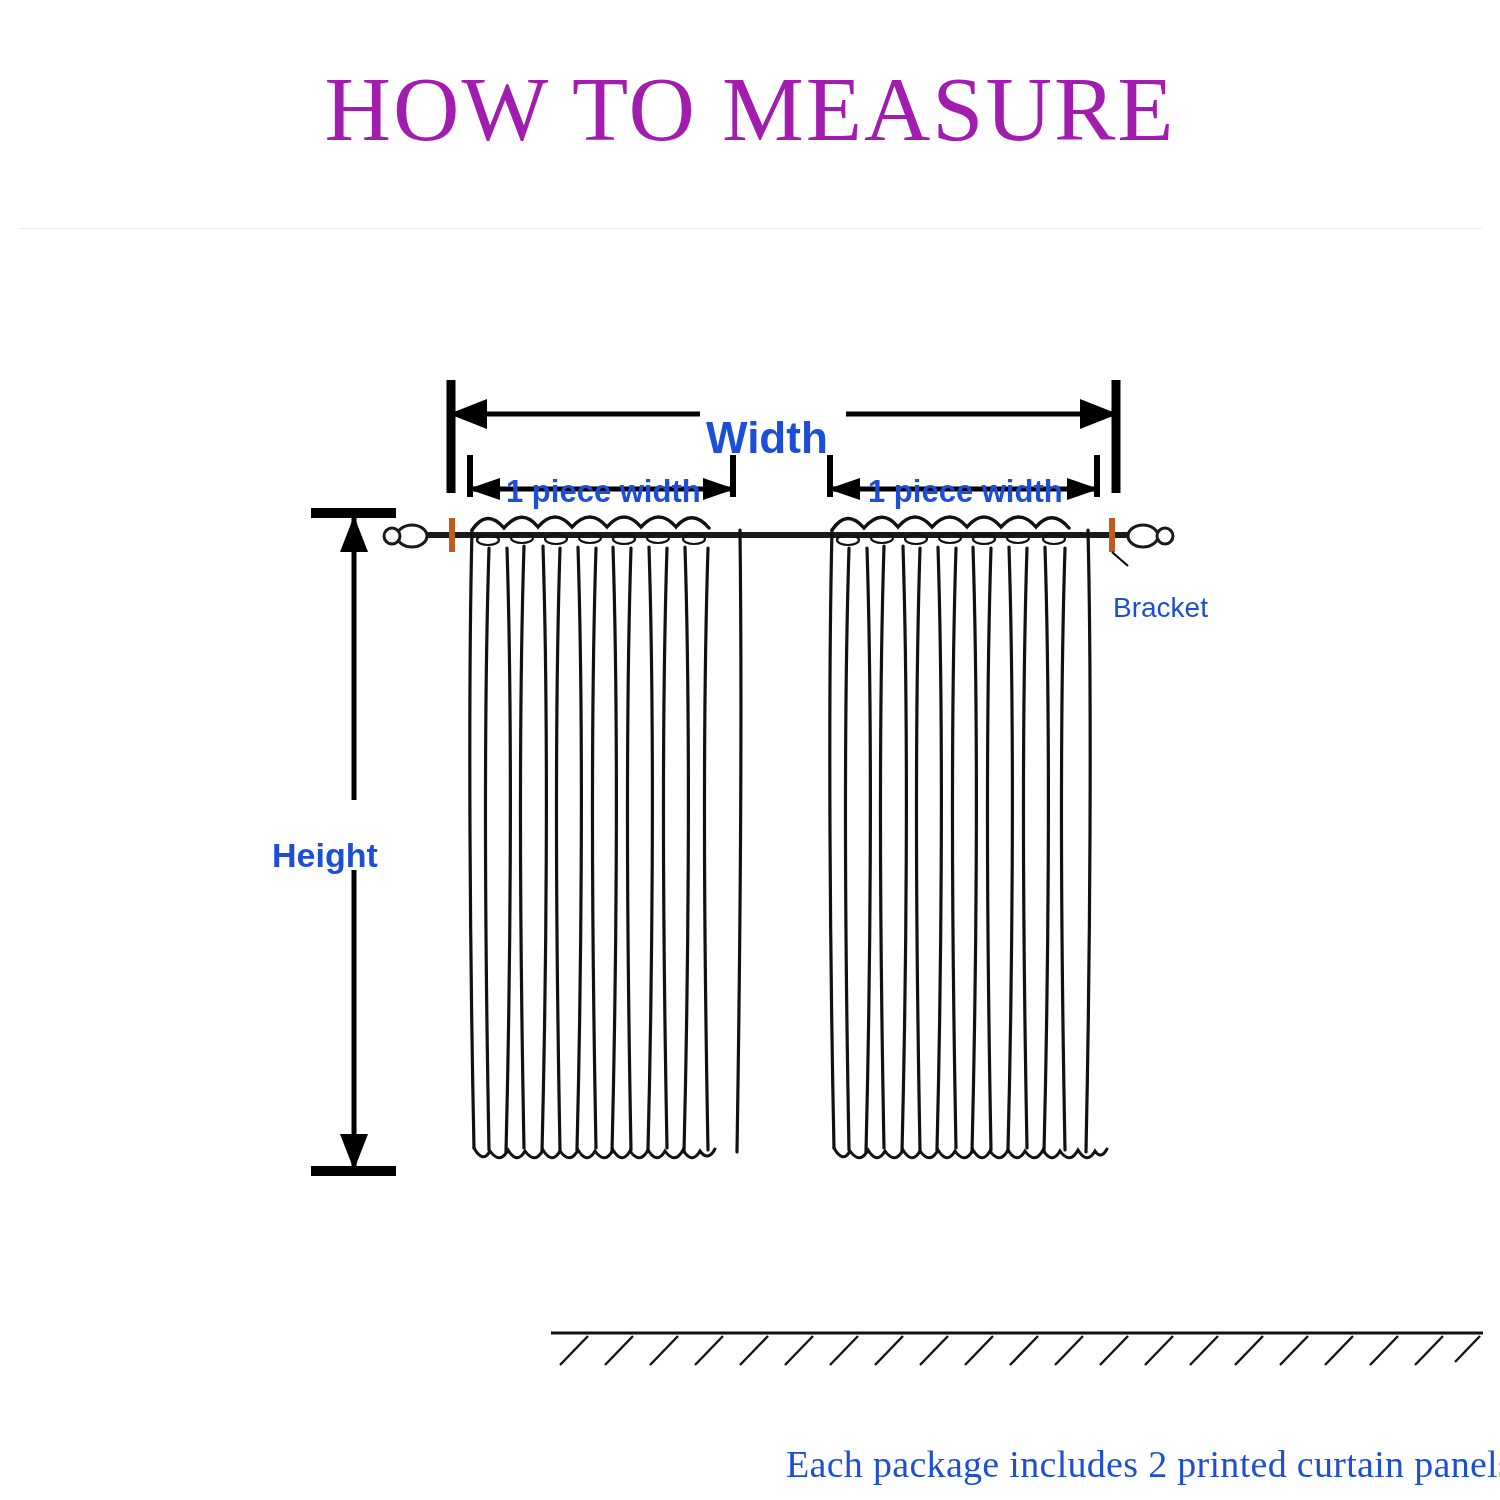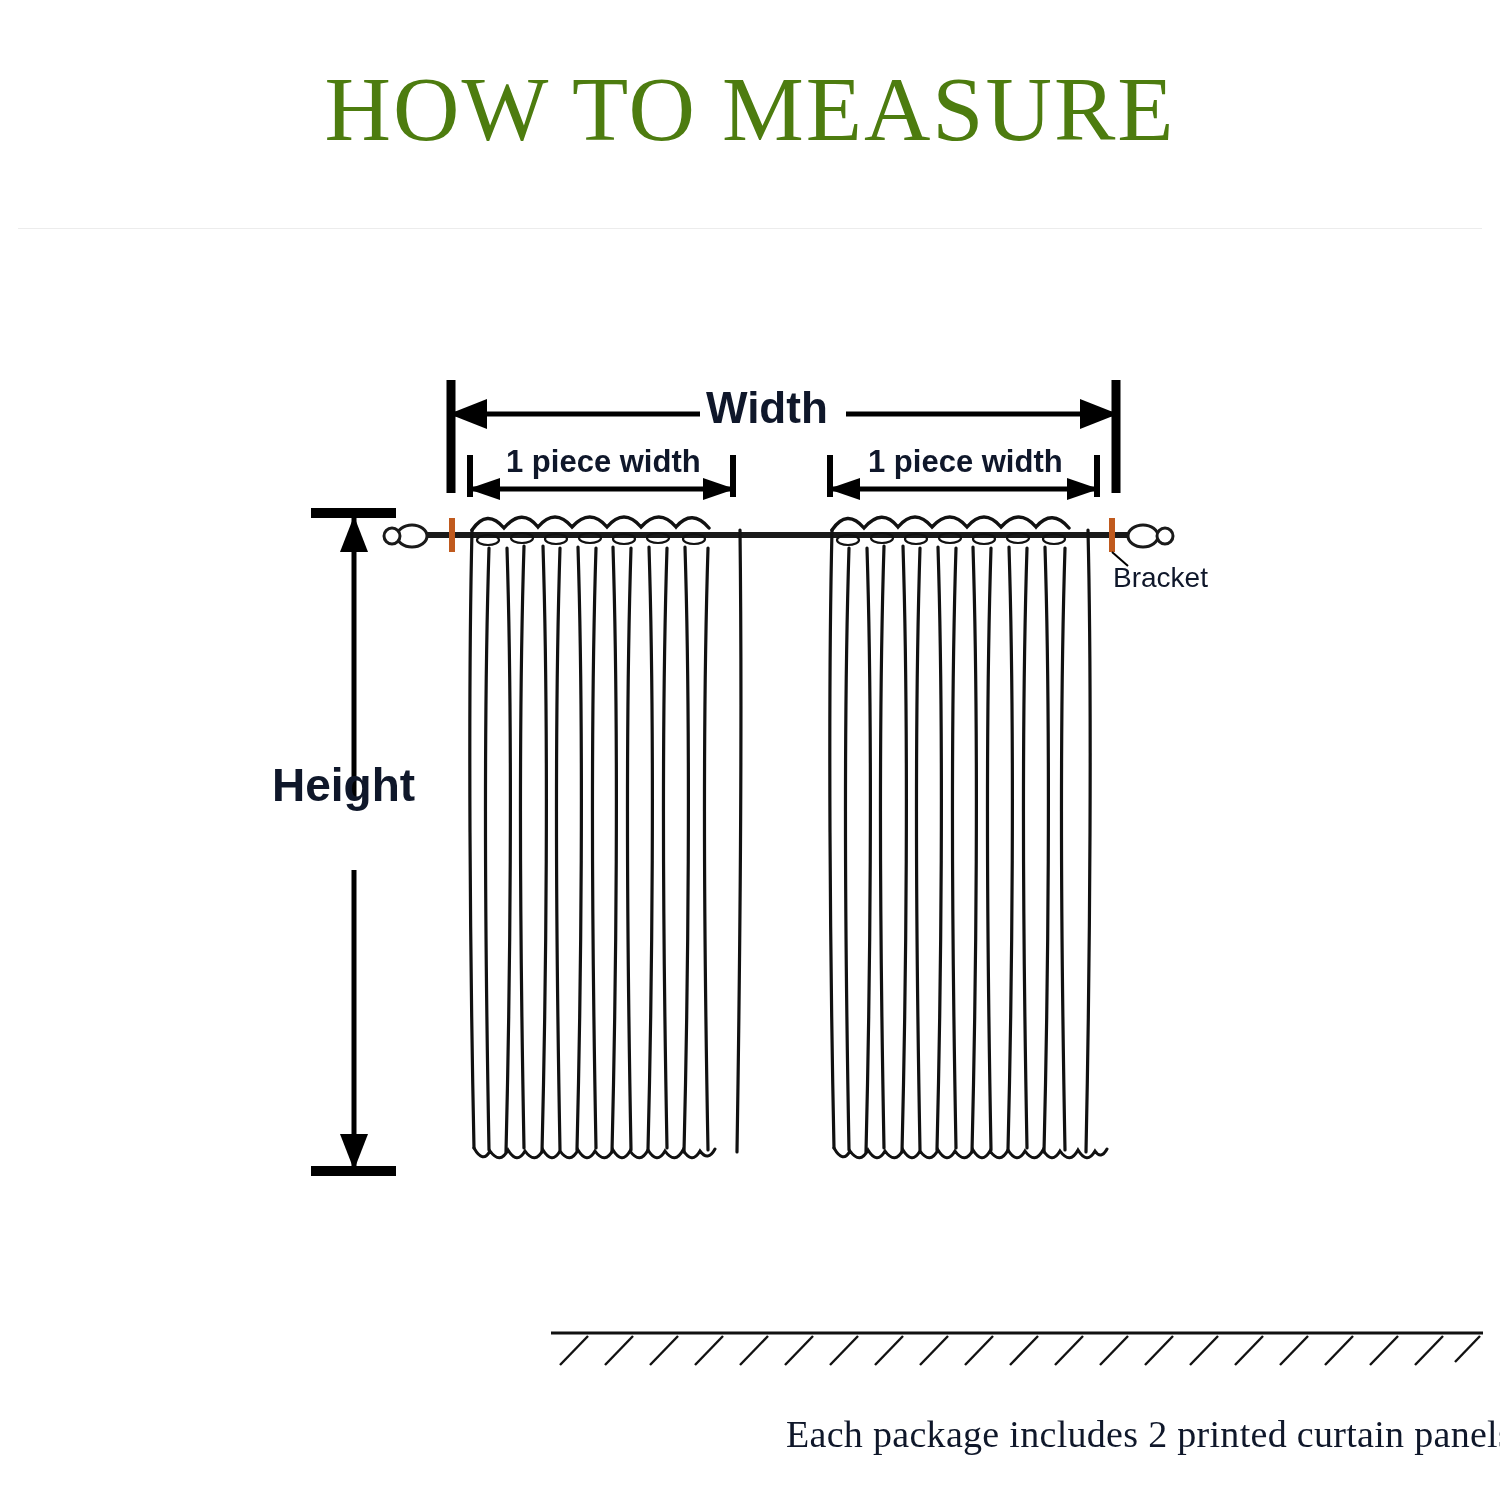--- a/index.html
+++ b/index.html
@@ -17,52 +17,53 @@
   }
   #title {
     position: absolute;
     top: 56px;
     left: 0;
     width: 1500px;
     text-align: center;
     font-family: "Liberation Serif", serif;
     font-size: 92px;
     letter-spacing: 2px;
-    color: #4d7c0f;
+    color: #a21caf;
     font-weight: 400;
     white-space: nowrap;
   }
   #title-rule {
     position: absolute;
     top: 228px;
     left: 18px;
     width: 1464px;
     height: 1px;
     background: #ececec;
   }
   .svg-layer {
     position: absolute;
     top: 0;
     left: 0;
   }
   .lbl {
     position: absolute;
-    color: #0f172a;
+    color: #1d4ed8;
     white-space: nowrap;
+    margin-top: 30px;
   }
   #lbl-width {
     top: 383px;
     left: 706px;
     font-size: 44px;
     font-weight: 700;
   }
   #lbl-height {
-    top: 758px;
+    top: 806px;
     left: 272px;
-    font-size: 46px;
+    font-size: 34px;
     font-weight: 700;
   }
   #lbl-piece-left {
     top: 444px;
     left: 506px;
     font-size: 31px;
     font-weight: 700;
   }
   #lbl-piece-right {
     top: 444px;

